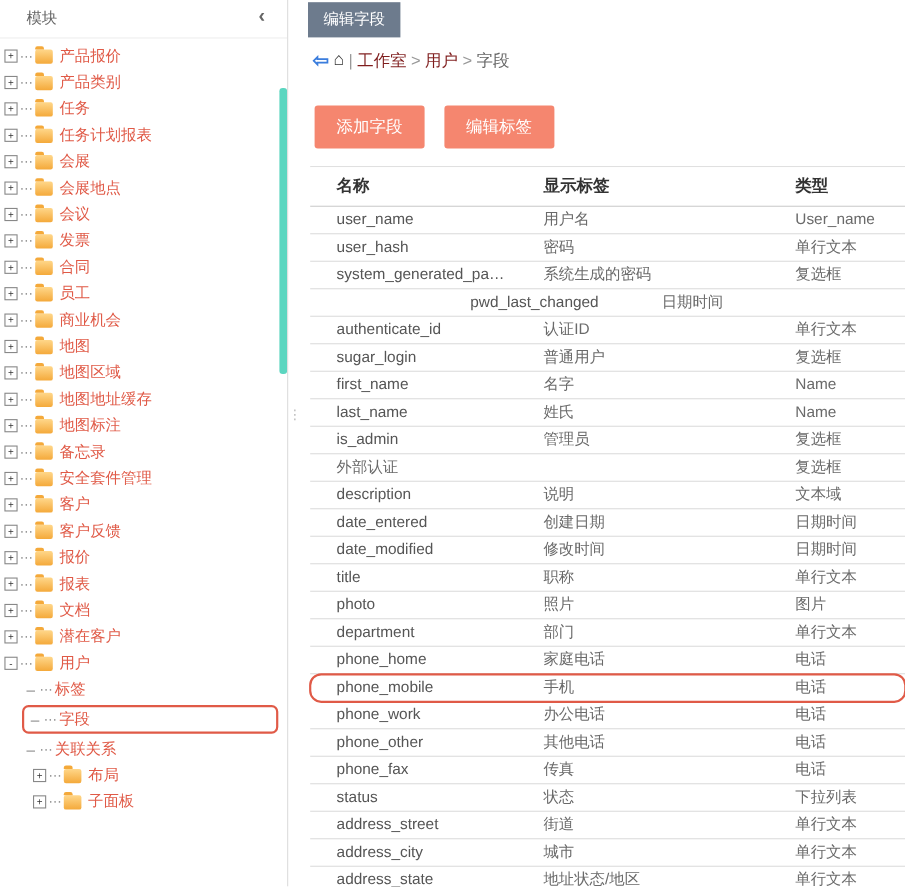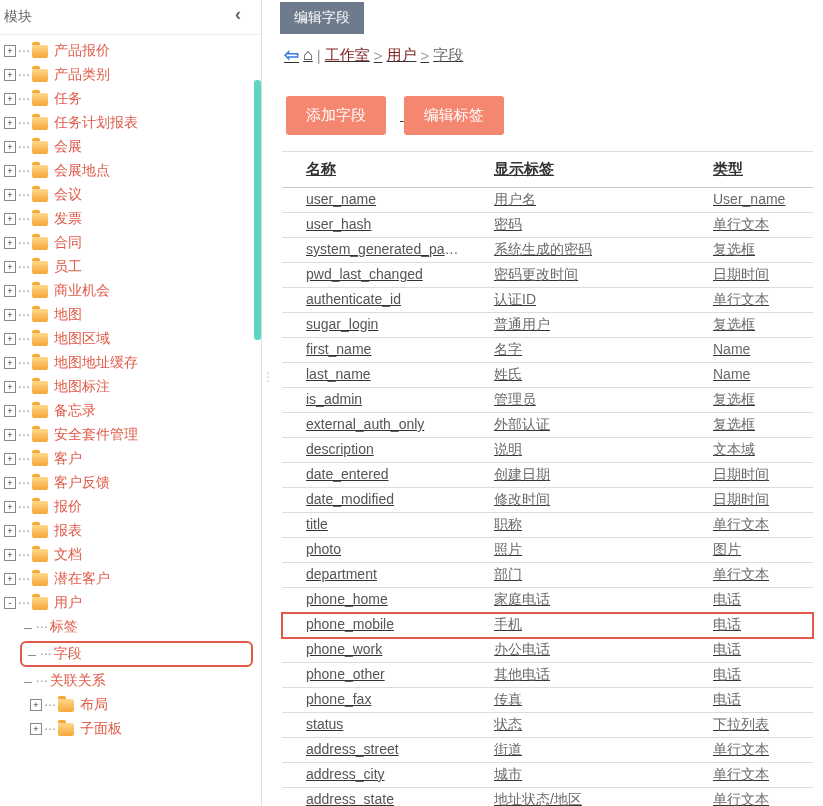--- a/index.html
+++ b/index.html
@@ -1,38 +1,38 @@
 <!DOCTYPE html>
 <html><head>
 <meta charset="utf-8">
 <style>
 * { box-sizing: border-box; margin: 0; padding: 0; }
 body { font-family: Arial, "Microsoft YaHei", sans-serif; font-size: 13px; color: #333; width: 823px; height: 806px; overflow: hidden; background: #fff; }
 .container { display: flex; height: 100%; }
 
 
 .sidebar { width: 262px; border-right: 1px solid #ddd; position: relative; overflow-y: auto; }
-.sidebar-header { padding: 8px 4px; font-size: 14px; color: #666; border-bottom: 1px solid #eee; position: relative; }
+.sidebar-header { padding: 8px 24px; font-size: 14px; color: #666; border-bottom: 1px solid #eee; position: relative; }
 .collapse-caret { position: absolute; top: 4px; right: 20px; font-size: 18px; color: #666; font-weight: bold; cursor: pointer; }
 .tree { padding: 4px 0 4px 2px; }
 .tree-item { display: flex; align-items: center; padding: 3px 2px; font-size: 14px; white-space: nowrap; }
 .tree-item .expander { width: 12px; height: 12px; border: 1px solid #888; display: inline-flex; align-items: center; justify-content: center; font-size: 9px; line-height: 1; color: #333; margin-right: 2px; cursor: pointer; background: #fff; }
 .tree-item .connector { color: #999; font-size: 12px; margin-right: 2px; }
 .tree-item .folder { width: 16px; height: 13px; background: linear-gradient(#ffd78a,#f4a93a); border-radius: 2px; margin-right: 6px; position: relative; display: inline-block; }
 .tree-item .folder::before { content: ""; position: absolute; top: -3px; left: 0; width: 8px; height: 3px; background: #f4a93a; border-radius: 2px 2px 0 0; }
 .tree-item .label { color: #e05a47; cursor: pointer; }
 .tree-item.child { padding-left: 22px; }
 .tree-item.child .bullet { color: #888; margin-right: 4px; }
 .tree-item.grandchild { padding-left: 28px; }
 .tree-item.selected-box { border: 2px solid #e05a47; border-radius: 6px; margin: 2px 8px 2px 18px; padding: 2px 6px; }
 .scrollbar-thumb { position: absolute; right: 0; top: 80px; width: 7px; height: 260px; background: #5cd6c0; border-radius: 3px; }
 .divider-handle { position: absolute; left: 262px; top: 370px; width: 6px; height: 22px; color: #bbb; font-size: 12px; }
 
 
-.main { flex: 1; padding: 0 10px 0 18px; overflow: hidden; position: relative; text-decoration: underline; }
+.main { flex: 1; padding: 0 0 0 18px; overflow: hidden; position: relative; }
 .tab-bar { margin-top: 2px; }
 .tab { display: inline-block; background: #6d7b8d; color: #fff; padding: 7px 14px; font-size: 14px; cursor: pointer; }
 .breadcrumb { display: flex; align-items: center; gap: 4px; padding: 10px 4px 12px 4px; font-size: 15px; color: #666; }
 .breadcrumb .back-arrow { color: #3b7ddd; font-size: 18px; cursor: pointer; font-weight: bold; }
 .breadcrumb .home { color: #333; font-size: 16px; cursor: pointer; }
 .breadcrumb .sep { color: #999; }
 .breadcrumb a { color: #7f1d1d; cursor: pointer; }
 .breadcrumb .current { color: #666; }
 
 .action-bar { padding: 6px 0 16px 6px; }
@@ -40,21 +40,21 @@
 
 .table-wrap { border-top: 1px solid #ddd; margin: 0 0 0 2px; }
 .thead { display: flex; border-bottom: 1px solid #ccc; background: #fff; font-weight: bold; font-size: 15px; }
 .thead .cell { padding: 8px 10px 8px 24px; }
 .col-name { width: 188px; }
 .col-label { flex: 1; min-width: 200px; }
 .col-type { width: 110px; padding-left: 10px !important; }
 .trow { display: flex; border-bottom: 1px solid #dcdcdc; font-size: 14px; justify-content: center; }
 .trow .cell { padding: 3px 10px 3px 24px; color: #6a6a6a; white-space: nowrap; overflow: hidden; text-overflow: ellipsis; }
 .trow .col-name { color: #555; }
-.trow.highlight { outline: 2px solid #e05a47; outline-offset: -1px; border-radius: 0; position: relative; z-index: 2; border-bottom-color: transparent; }
+.trow.highlight { outline: 2px solid #e05a47; outline-offset: -1px; border-radius: 10px; position: relative; z-index: 2; border-bottom-color: transparent; }
 </style>
 </head>
 <body>
 
 <div class="container">
   <div class="sidebar">
     <span class="collapse-caret">‹</span>
     <div class="sidebar-header">模块</div>
     <div class="tree" id="tree">
         <div class="tree-item">
@@ -268,21 +268,20 @@
             <div class="cell col-label">密码</div>
             <div class="cell col-type">单行文本</div>
           </div>
           <div class="trow">
             <div class="cell col-name">system_generated_passw</div>
             <div class="cell col-label">系统生成的密码</div>
             <div class="cell col-type">复选框</div>
           </div>
           <div class="trow">
             <div class="cell col-name">pwd_last_changed</div>
-            <div class="cell col-label">密码更改时间</div>
             <div class="cell col-type">日期时间</div>
           </div>
           <div class="trow">
             <div class="cell col-name">authenticate_id</div>
             <div class="cell col-label">认证ID</div>
             <div class="cell col-type">单行文本</div>
           </div>
           <div class="trow">
             <div class="cell col-name">sugar_login</div>
             <div class="cell col-label">普通用户</div>
@@ -297,21 +296,20 @@
             <div class="cell col-name">last_name</div>
             <div class="cell col-label">姓氏</div>
             <div class="cell col-type">Name</div>
           </div>
           <div class="trow">
             <div class="cell col-name">is_admin</div>
             <div class="cell col-label">管理员</div>
             <div class="cell col-type">复选框</div>
           </div>
           <div class="trow">
-            <div class="cell col-name">external_auth_only</div>
             <div class="cell col-label">外部认证</div>
             <div class="cell col-type">复选框</div>
           </div>
           <div class="trow">
             <div class="cell col-name">description</div>
             <div class="cell col-label">说明</div>
             <div class="cell col-type">文本域</div>
           </div>
           <div class="trow">
             <div class="cell col-name">date_entered</div>

